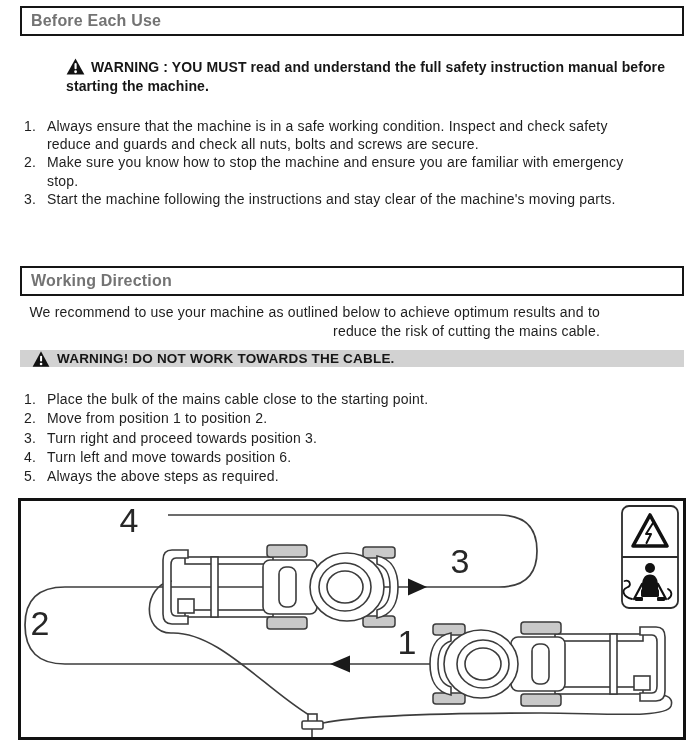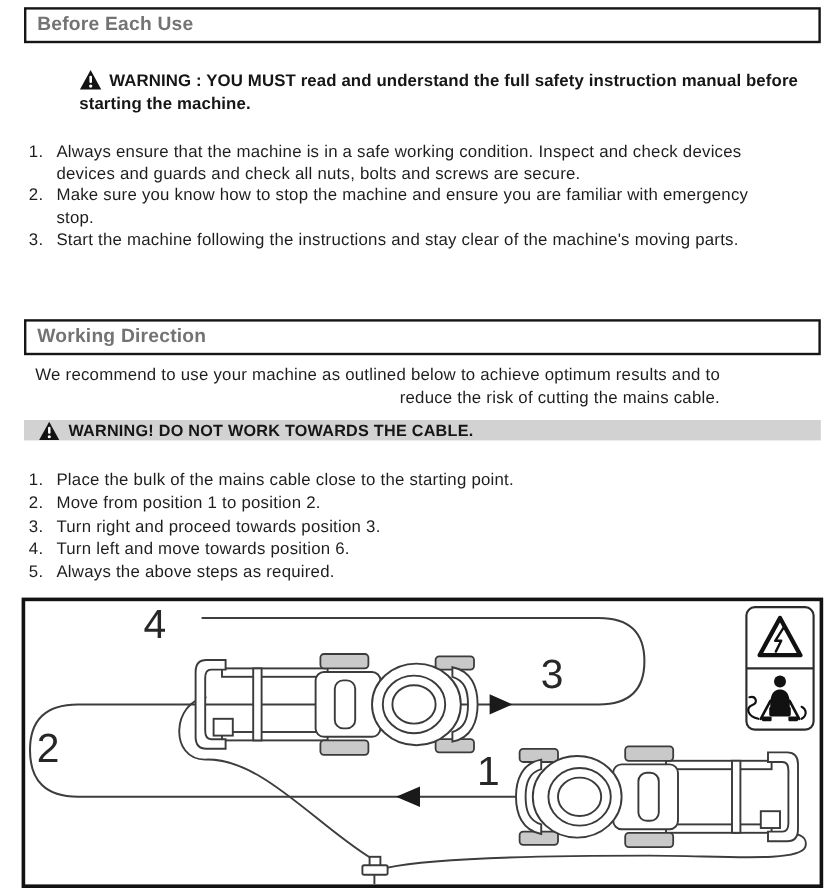--- a/index.html
+++ b/index.html
@@ -62,21 +62,21 @@
   <svg class="tri" width="19" height="17" viewBox="0 0 24 22">
     <path d="M12 0.5 L23.5 21.5 H0.5 Z" fill="#121212"></path>
     <rect x="10.7" y="6.5" width="2.8" height="8" rx="1.3" fill="#fff"></rect>
     <circle cx="12.1" cy="17.8" r="1.8" fill="#fff"></circle>
   </svg><span>WARNING : YOU MUST read and understand the full safety instruction manual before starting the machine.</span>
 </div>
 
 <div class="steps steps-1">
   <div class="step">
     <span class="num">1.</span>
-    <span class="txt">Always ensure that the machine is in a safe working condition. Inspect and check devices devices and guards and check all nuts, bolts and screws are secure.</span>
+    <span class="txt">Always ensure that the machine is in a safe working condition. Inspect and check safety reduce and guards and check all nuts, bolts and screws are secure.</span>
   </div>
   <div class="step">
     <span class="num">2.</span>
     <span class="txt">Make sure you know how to stop the machine and ensure you are familiar with emergency stop.</span>
   </div>
   <div class="step">
     <span class="num">3.</span>
     <span class="txt">Start the machine following the instructions and stay clear of the machine's moving parts.</span>
   </div>
 </div>

